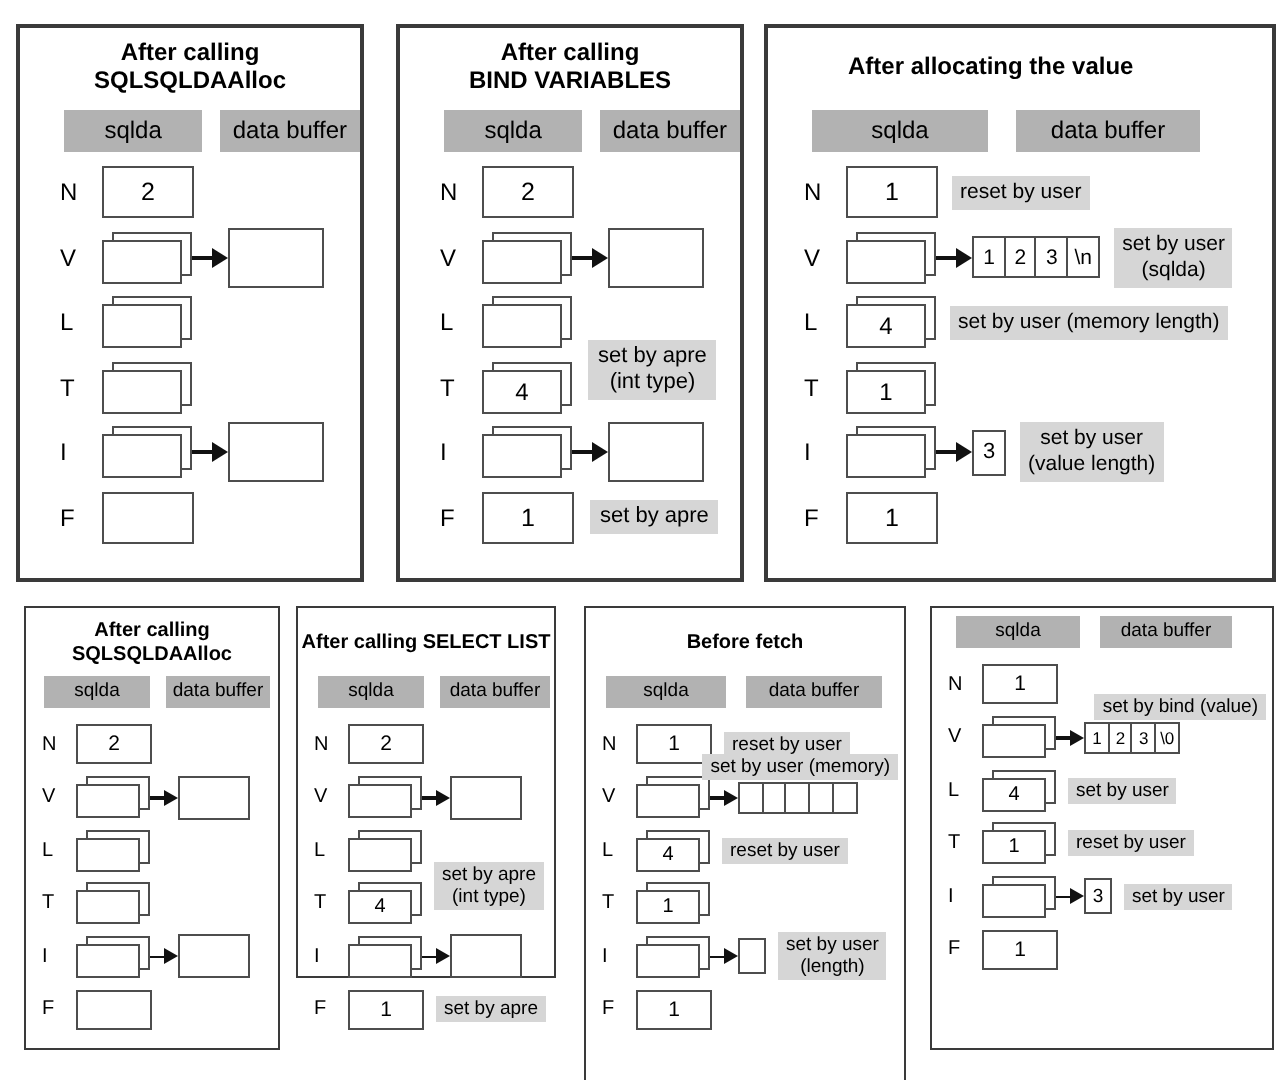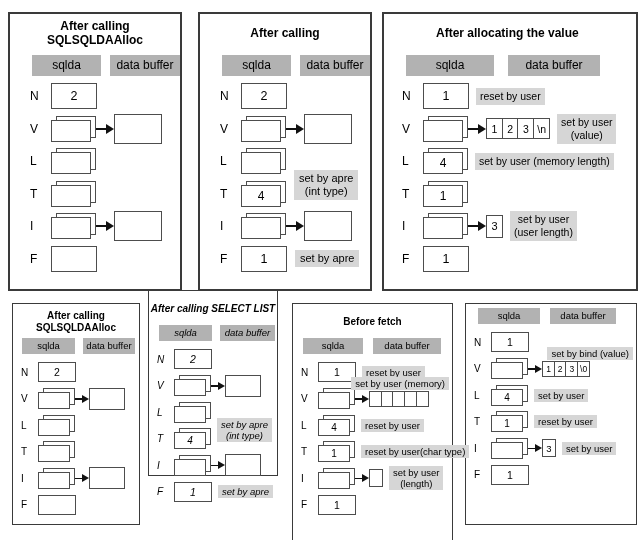--- a/index.html
+++ b/index.html
@@ -14,21 +14,21 @@
     position:relative;width:642px;height:540px;background:#ffffff;
     font-family:"Liberation Sans",sans-serif;color:#000;overflow:hidden;
   }
   .panel{position:absolute;background:#fff;border:2px solid var(--panel-border);box-sizing:border-box;}
   .panel.bottom{border-width:1.5px;}
 
   
   .ttl{font-weight:bold;text-align:center;display:flex;flex-direction:column;justify-content:center;}
   .top .ttl{margin-top:5px;height:28px;font-size:12px;line-height:14px;}
   .bottom .ttl{margin-top:6px;height:24px;font-size:10px;line-height:12px;}
-  .ttl.title-left{text-align:left;padding-left:40px;margin-left:12px;}
+  .ttl.title-left{text-align:left;padding-left:40px;}
 
   
   .hdr{display:flex;}
   .top .hdr{margin-top:8px;}
   .bottom .hdr{margin-top:4px;}
   .bar{background:var(--header-bg);text-align:center;box-sizing:border-box;}
   .top .bar{height:21px;line-height:21px;font-size:12px;}
   .bottom .bar{height:16px;line-height:16px;font-size:9.5px;}
 
   
@@ -147,20 +147,21 @@
         </div>
         <div class="row">
           <span class="lbl">F</span>
           <div class="sbx"></div>
         </div>
       </div>
     </div>
     <div class="panel top" style="left: 198px; top: 12px; width: 174px; height: 279px;">
       <div class="ttl">
         <div class="ttl-line">After calling</div>
+        <div class="ttl-line">BIND VARIABLES</div>
       </div>
       <div class="hdr" style="padding-left: 22px;">
         <div class="bar" style="width: 70px;">sqlda</div>
         <div class="gap" style="width: 9px;"></div>
         <div class="bar" style="width: 71px;">data buffer</div>
       </div>
       <div class="rows">
         <div class="row">
           <span class="lbl">N</span>
           <div class="sbx">2</div>
@@ -244,21 +245,21 @@
             <div class="a-head"></div>
           </div>
           <div class="cells">
             <div class="cell">1</div>
             <div class="cell">2</div>
             <div class="cell">3</div>
             <div class="cell">\n</div>
           </div>
           <div class="note">
             <div class="note-line">set by user</div>
-            <div class="note-line">(value)</div>
+            <div class="note-line">(sqlda)</div>
           </div>
         </div>
         <div class="row">
           <span class="lbl">L</span>
           <div class="stk">
             <div class="b-back"></div>
             <div class="b-front">4</div>
           </div>
           <div class="note">
             <div class="note-line">set by user (memory length)</div>
@@ -277,21 +278,21 @@
             <div class="b-back"></div>
             <div class="b-front"></div>
           </div>
           <div class="arrow">
             <div class="a-line"></div>
             <div class="a-head"></div>
           </div>
           <div class="smbx">3</div>
           <div class="note">
             <div class="note-line">set by user</div>
-            <div class="note-line">(user length)</div>
+            <div class="note-line">(value length)</div>
           </div>
         </div>
         <div class="row">
           <span class="lbl">F</span>
           <div class="sbx">1</div>
         </div>
       </div>
     </div>
     <div class="panel bottom" style="left: 12px; top: 303px; width: 128px; height: 222px;">
       <div class="ttl">
@@ -345,21 +346,21 @@
             <div class="a-head"></div>
           </div>
           <div class="tbox"></div>
         </div>
         <div class="row">
           <span class="lbl">F</span>
           <div class="sbx"></div>
         </div>
       </div>
     </div>
-    <div class="panel bottom" style="left: 148px; top: 290px; width: 130px; height: 186px; font-style: italic;">
+    <div class="panel bottom" style="left: 148px; top: 303px; width: 130px; height: 186px;">
       <div class="ttl">
         <div class="ttl-line">After calling SELECT LIST</div>
       </div>
       <div class="hdr" style="padding-left: 10px;">
         <div class="bar" style="width: 53px;">sqlda</div>
         <div class="gap" style="width: 8px;"></div>
         <div class="bar" style="width: 55px;">data buffer</div>
       </div>
       <div class="rows">
         <div class="row">
@@ -464,23 +465,20 @@
           <div class="note">
             <div class="note-line">reset by user</div>
           </div>
         </div>
         <div class="row">
           <span class="lbl">T</span>
           <div class="stk">
             <div class="b-back"></div>
             <div class="b-front">1</div>
           </div>
-          <div class="note">
-            <div class="note-line">reset by user(char type)</div>
-          </div>
         </div>
         <div class="row">
           <span class="lbl">I</span>
           <div class="stk">
             <div class="b-back"></div>
             <div class="b-front"></div>
           </div>
           <div class="arrow">
             <div class="a-line"></div>
             <div class="a-head"></div>

